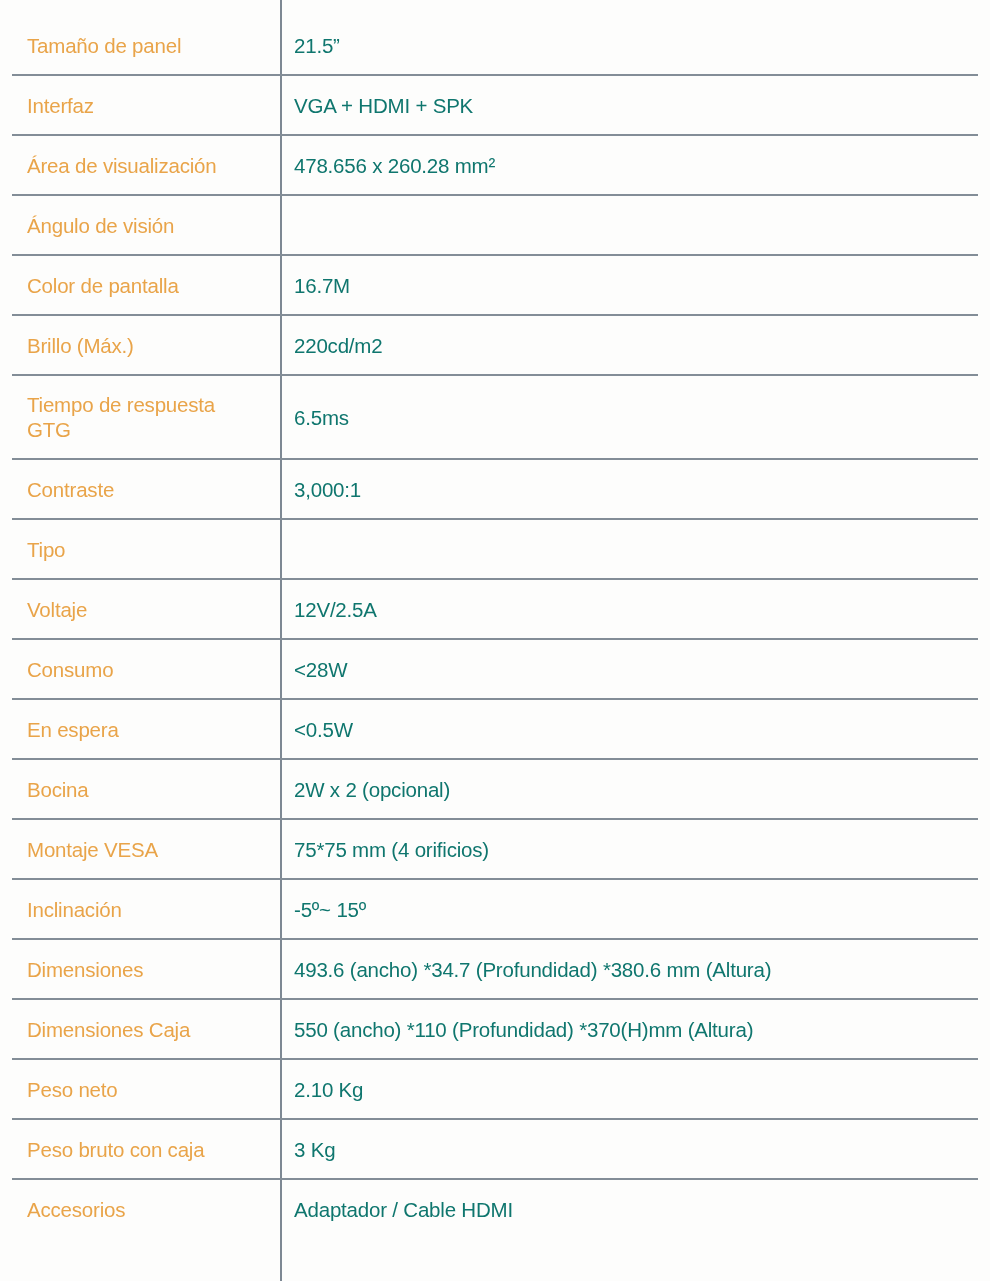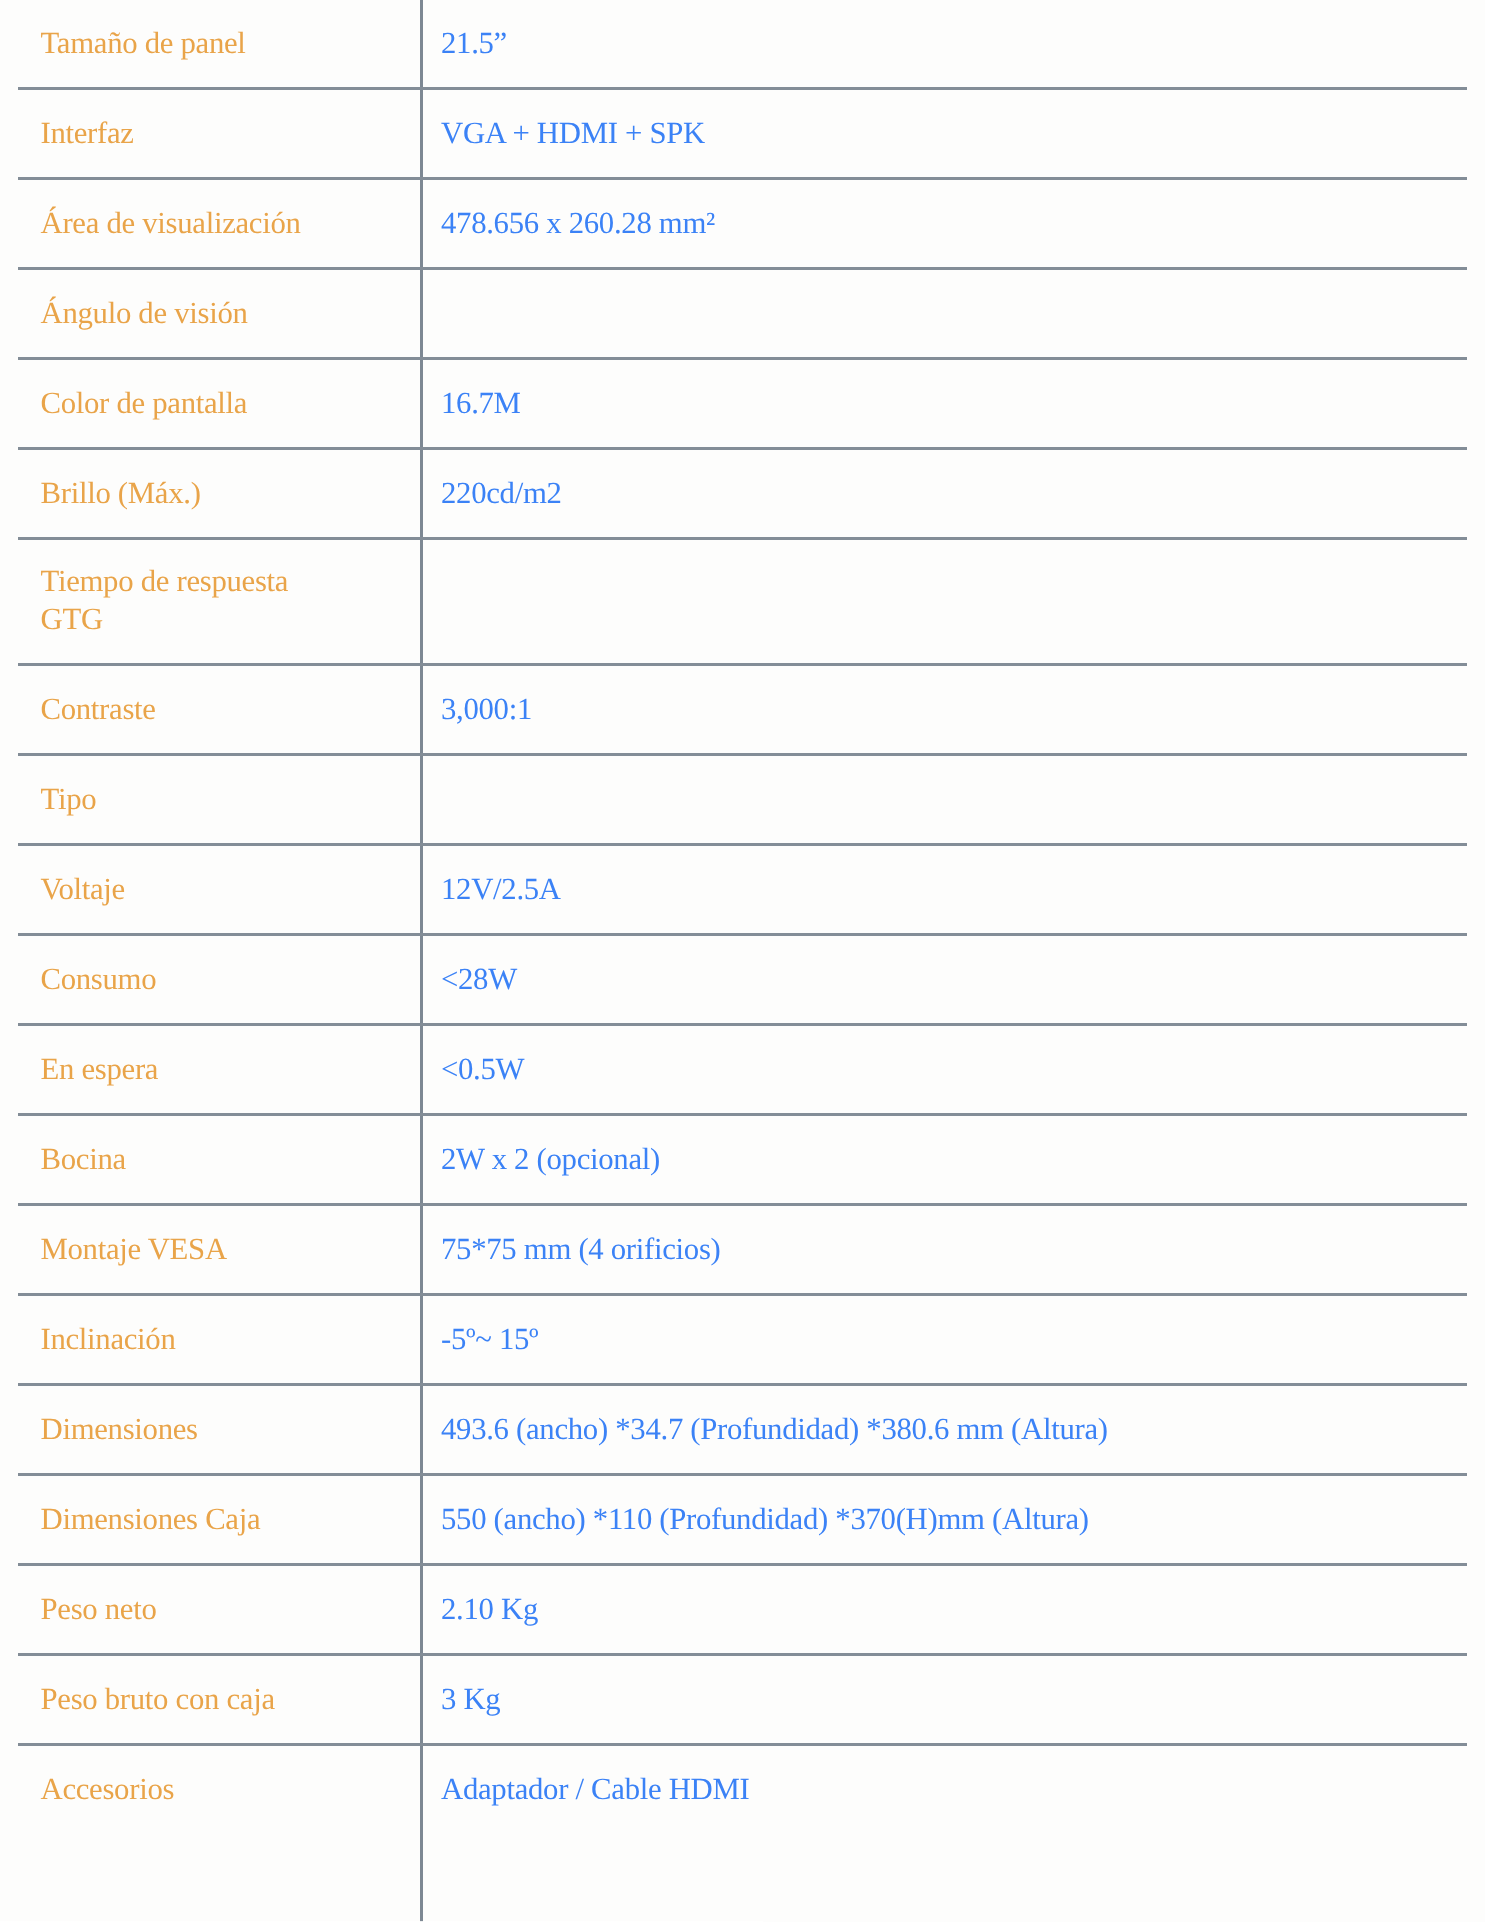--- a/index.html
+++ b/index.html
@@ -22,22 +22,21 @@
     top: 0;
     bottom: 0;
     width: 2px;
     background: #7d8893;
   }
   
   .rows {
     position: absolute;
     left: 12px;
     right: 12px;
-    top: 0;
-    font-family: Liberation Serif, serif;
+    top: 16px;
   }
   .spec-row {
     display: flex;
     align-items: center;
     min-height: 26px;
     padding: 16px 0;
     border-bottom: 2px solid #838d97;
   }
   .spec-row:last-child {
     border-bottom: none;
@@ -48,21 +47,21 @@
     flex: 0 0 auto;
     color: #e9a449;
     font-size: 20.5px;
     line-height: 1.22;
     letter-spacing: -0.2px;
     white-space: pre-line;
   }
   .spec-value {
     flex: 1 1 auto;
     padding-left: 14px;
-    color: #3b82f6;
+    color: #0f766e;
     font-size: 20.5px;
     line-height: 1.22;
     letter-spacing: -0.2px;
   }
 </style>
 </head>
 <body>
 
 <div class="page">
   <div class="vline"></div>
@@ -93,20 +92,21 @@
   </div>
 
   <div class="spec-row">
     <div class="spec-label">Brillo (Máx.)</div>
     <div class="spec-value">220cd/m2</div>
   </div>
 
   <div class="spec-row">
     <div class="spec-label">Tiempo de respuesta
 GTG</div>
+    <div class="spec-value">6.5ms</div>
   </div>
 
   <div class="spec-row">
     <div class="spec-label">Contraste</div>
     <div class="spec-value">3,000:1</div>
   </div>
 
   <div class="spec-row">
     <div class="spec-label">Tipo</div>
   </div>

